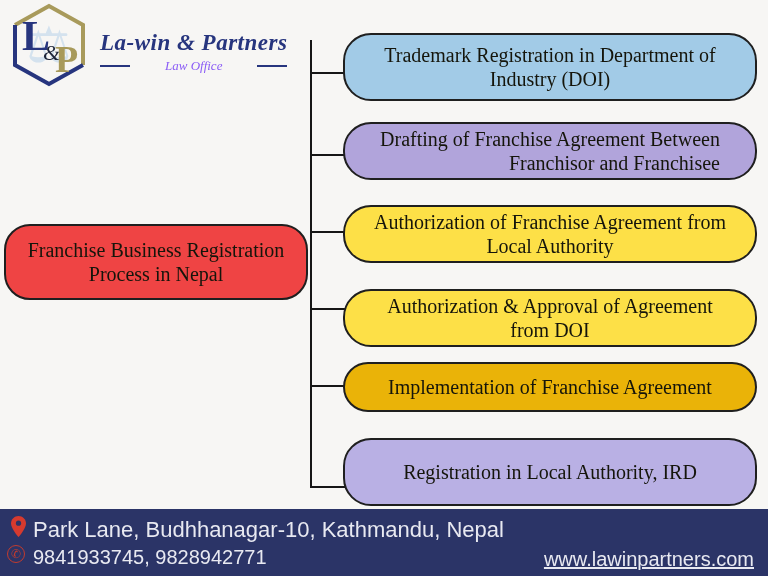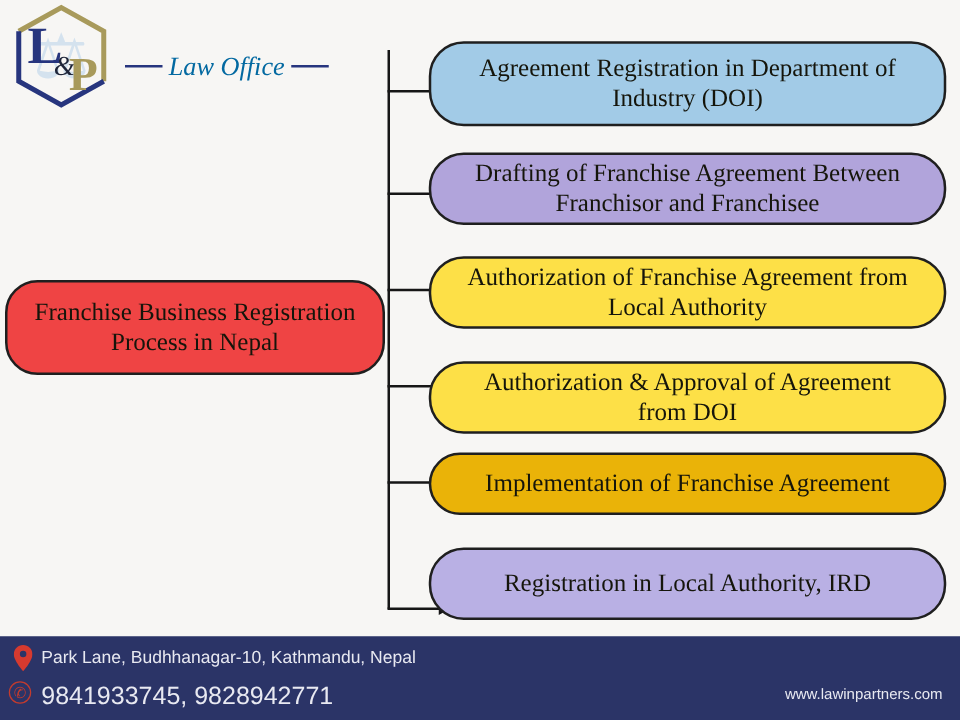--- a/index.html
+++ b/index.html
@@ -10,22 +10,22 @@
   }
 
   
   .logo { position:absolute; left:8px; top:2px; display:flex; align-items:center; gap:10px; }
   .brand-text { text-align:center; padding-top:14px; }
   .brand-name {
     font-family:"Liberation Serif", serif; font-style:italic; font-weight:bold;
     font-size:23px; color:#27357e; letter-spacing:0.5px; white-space:nowrap;
   }
   .brand-sub {
-    margin-top:2px; display:flex; align-items:center; justify-content:center; gap:5px;
-    font-style:italic; font-size:21px; color:#0369a1;
+    margin-top:2px; display:flex; align-items:center; justify-content:space-between; gap:5px;
+    font-style:italic; font-size:13px; color:#8b5cf6;
   }
   .brand-dash { width:30px; height:2px; background:#27357e; }
 
   
   .trunk { position:absolute; left:310px; top:40px; width:2px; height:447px; background:#161616; }
   .arrow { position:absolute; left:310px; width:42px; height:2px; background:#161616; }
   .arrow::after {
     content:""; position:absolute; right:-8px; top:-4px;
     border-left:9px solid #161616; border-top:5px solid transparent; border-bottom:5px solid transparent;
   }
@@ -35,35 +35,35 @@
   .node {
     position:absolute; box-sizing:border-box;
     border:2.5px solid #1f1f1f; border-radius:28px;
     display:flex; align-items:center; justify-content:center;
     text-align:center; color:#15150b;
     font-size:20px; line-height:1.22; white-space:pre-line; padding:2px 10px;
   }
   .root-node { left:4px; top:224px; width:304px; height:76px; border-radius:26px; }
   .step { left:343px; width:414px; }
   .s1 { top:33px;  height:68px; }
-  .s2 { top:122px; height:58px; }
+  .s2 { top:122px; height:58px;text-align:right; }
   .s3 { top:205px; height:58px; }
   .s4 { top:289px; height:58px; }
   .s5 { top:362px; height:50px; }
-  .s6 { top:438px; height:58px; }
+  .s6 { top:438px; height:68px; }
 
   
   .footer {
     position:absolute; left:0; top:509px; width:768px; height:67px;
     font-family:"Liberation Sans", sans-serif; color:#e8e9f1;
   }
   .footer-row { position:absolute; white-space:nowrap; }
-  .addr-row  { left:33px; top:8px;  font-size:14px; }
+  .addr-row  { left:33px; top:8px;  font-size:22px; }
   .phone-row { left:33px; top:37px; font-size:20px; }
-  .website   { right:14px; top:39px; font-size:12px; }
+  .website   { right:14px; top:39px; font-size:20px;text-decoration:underline; }
   .pin-icon { position:absolute; left:11px; top:7px; }
   .phone-icon {
     position:absolute; left:7px; top:36px; width:16px; height:16px;
     border:1.6px solid #c23b2e; border-radius:50%; color:#c23b2e;
     display:flex; align-items:center; justify-content:center;
     font-size:12px; line-height:1;
   }
 </style>
 </head>
 <body>
@@ -73,40 +73,41 @@
   <div class="logo">
     <svg width="82" height="86" viewBox="0 0 82 86">
       <text x="41" y="60" font-size="50" fill="#b9d3ea" opacity="0.55" text-anchor="middle">⚖</text>
       <path d="M7,23 L41,4 L75,23 L75,63" fill="none" stroke="#a89a5b" stroke-width="4"></path>
       <path d="M75,63 L41,82 L7,63 L7,23" fill="none" stroke="#27357e" stroke-width="4"></path>
       <text x="14" y="48" font-family="Liberation Serif, serif" font-weight="bold" font-size="42" fill="#27357e">L</text>
       <text x="35" y="58" font-family="Liberation Serif, serif" font-style="italic" font-size="22" fill="#1d2438">&amp;</text>
       <text x="47" y="70" font-family="Liberation Serif, serif" font-weight="bold" font-size="38" fill="#a89a5b">P</text>
     </svg>
     <div class="brand-text">
+      <div class="brand-name">La-win &amp; Partners</div>
       <div class="brand-sub">
         <span class="brand-dash"></span>
         <span>Law Office</span>
         <span class="brand-dash"></span>
       </div>
     </div>
   </div>
 
   <div class="trunk"></div>
   <div class="arrow a1"></div>
   <div class="arrow a2"></div>
   <div class="arrow a3"></div>
   <div class="arrow a4"></div>
   <div class="arrow a5"></div>
   <div class="arrow a6"></div>
 
   <div class="node root-node" style="background: #ef4444;">Franchise Business Registration
 Process in Nepal</div>
 
-  <div class="node step s1" style="background: rgb(162, 203, 231);">Agreement Registration in Department of
+  <div class="node step s1" style="background: rgb(162, 203, 231);">Trademark Registration in Department of
 Industry (DOI)</div>
   <div class="node step s2" style="background: rgb(177, 164, 219);">Drafting of Franchise Agreement Between
 Franchisor and Franchisee</div>
   <div class="node step s3" style="background: #fde047;">Authorization of Franchise Agreement from
 Local Authority</div>
   <div class="node step s4" style="background: #fde047;">Authorization &amp; Approval of Agreement
 from DOI</div>
   <div class="node step s5" style="background: #eab308;">Implementation of Franchise Agreement</div>
   <div class="node step s6" style="background: rgb(185, 176, 228);">Registration in Local Authority, IRD</div>
 

